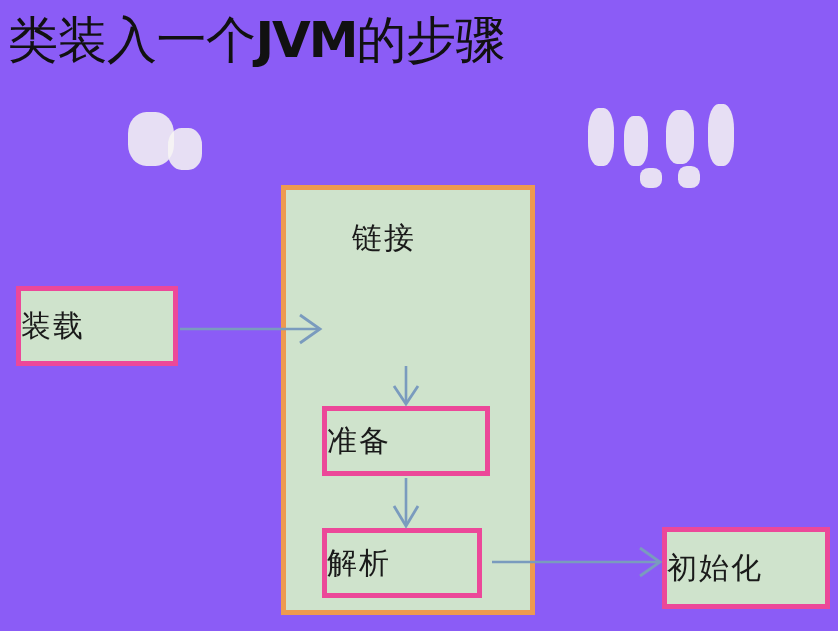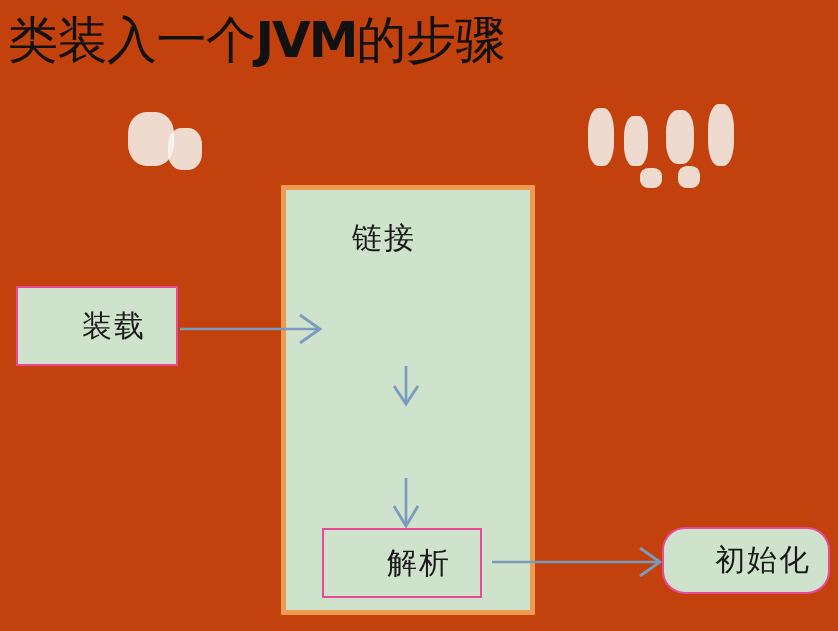--- a/index.html
+++ b/index.html
@@ -13,21 +13,21 @@
     position: relative;
     overflow: hidden;
     font-family: "DejaVu Sans", "Liberation Sans", sans-serif;
   }
 
   #slide {
     position: absolute;
     left: 0; top: 0;
     width: 838px;
     height: 631px;
-    background: #c2410c;
+    background: #8b5cf6;
   }
 
   
   #title {
     position: absolute;
     left: 8px;
     top: 6px;
     width: 700px;
     height: 72px;
     font-size: 50px;
@@ -48,28 +48,27 @@
     border-radius: 40%;
     opacity: 0.85;
     pointer-events: none;
   }
 
   
   .node {
     position: absolute;
     box-sizing: border-box;
     background: #cfe3cc;
-    border: 2px solid #ec4899;
+    border: 5px solid #ec4899;
     display: flex;
     align-items: center;
-    justify-content: center;
+    justify-content: flex-start;
     color: #1a1a1a;
     font-size: 30px;
     letter-spacing: 2px;
-    padding-left: 34px;
   }
 
   
   #link-group {
     position: absolute;
     box-sizing: border-box;
     left: 281px;
     top: 185px;
     width: 254px;
     height: 430px;
@@ -85,21 +84,21 @@
     font-size: 30px;
     color: #1a1a1a;
     letter-spacing: 2px;
   }
 
   
   #node-load      { left: 16px;  top: 286px; width: 162px; height: 80px; }
   #node-verify    { left: 322px; top: 294px; width: 168px; height: 70px; }
   #node-prepare   { left: 322px; top: 406px; width: 168px; height: 70px; }
   #node-resolve   { left: 322px; top: 528px; width: 160px; height: 70px; }
-  #node-initial   { left: 662px; top: 527px; width: 168px; height: 67px; border-radius: 23px; }
+  #node-initial   { left: 662px; top: 527px; width: 168px; height: 82px; }
 
   
   #arrow-layer {
     position: absolute;
     left: 0; top: 0;
     width: 838px;
     height: 631px;
     pointer-events: none;
   }
 </style>
@@ -121,20 +120,23 @@
 
   <div id="link-group">
     <div id="link-group-label">链接</div>
   </div>
 
   <div class="node" id="node-load">
     <span>装载</span>
   </div>
 
 
+  <div class="node" id="node-prepare">
+    <span>准备</span>
+  </div>
 
   <div class="node" id="node-resolve">
     <span>解析</span>
   </div>
 
   <div class="node" id="node-initial">
     <span>初始化</span>
   </div>
 
   <svg id="arrow-layer" viewBox="0 0 838 631" width="838" height="631">

